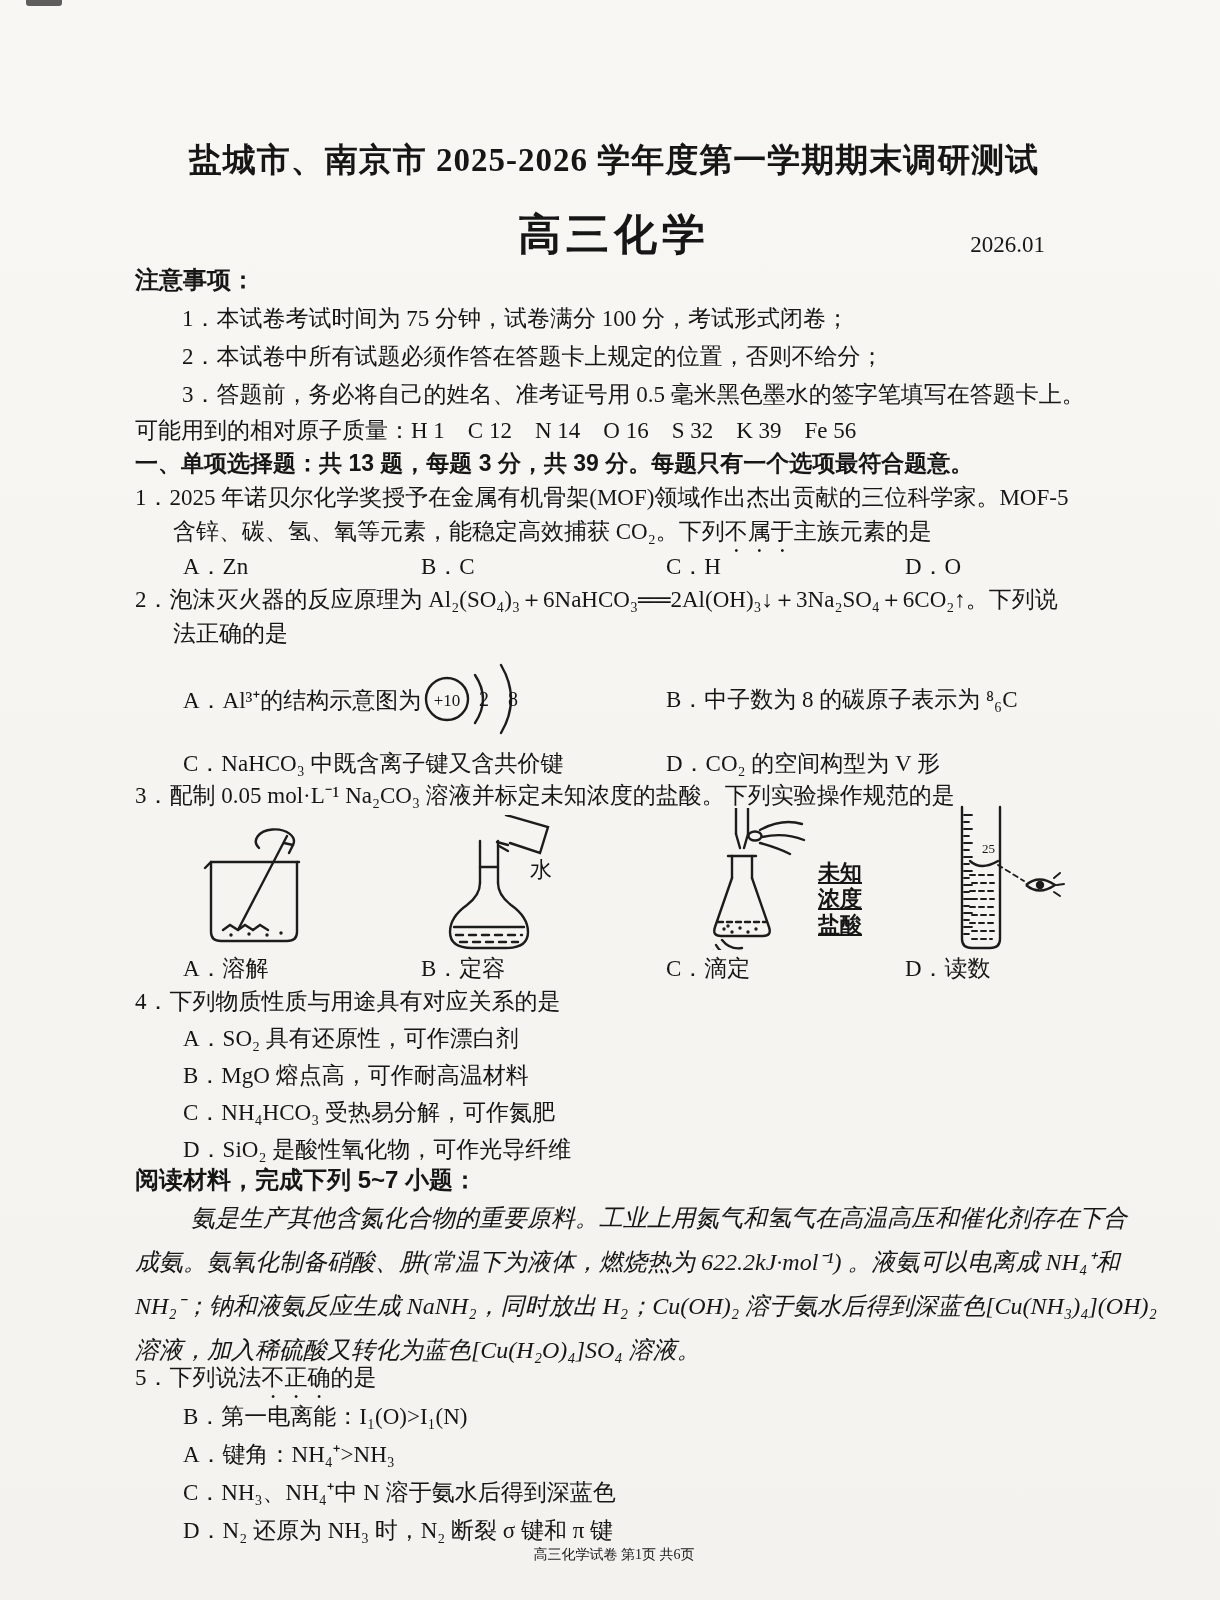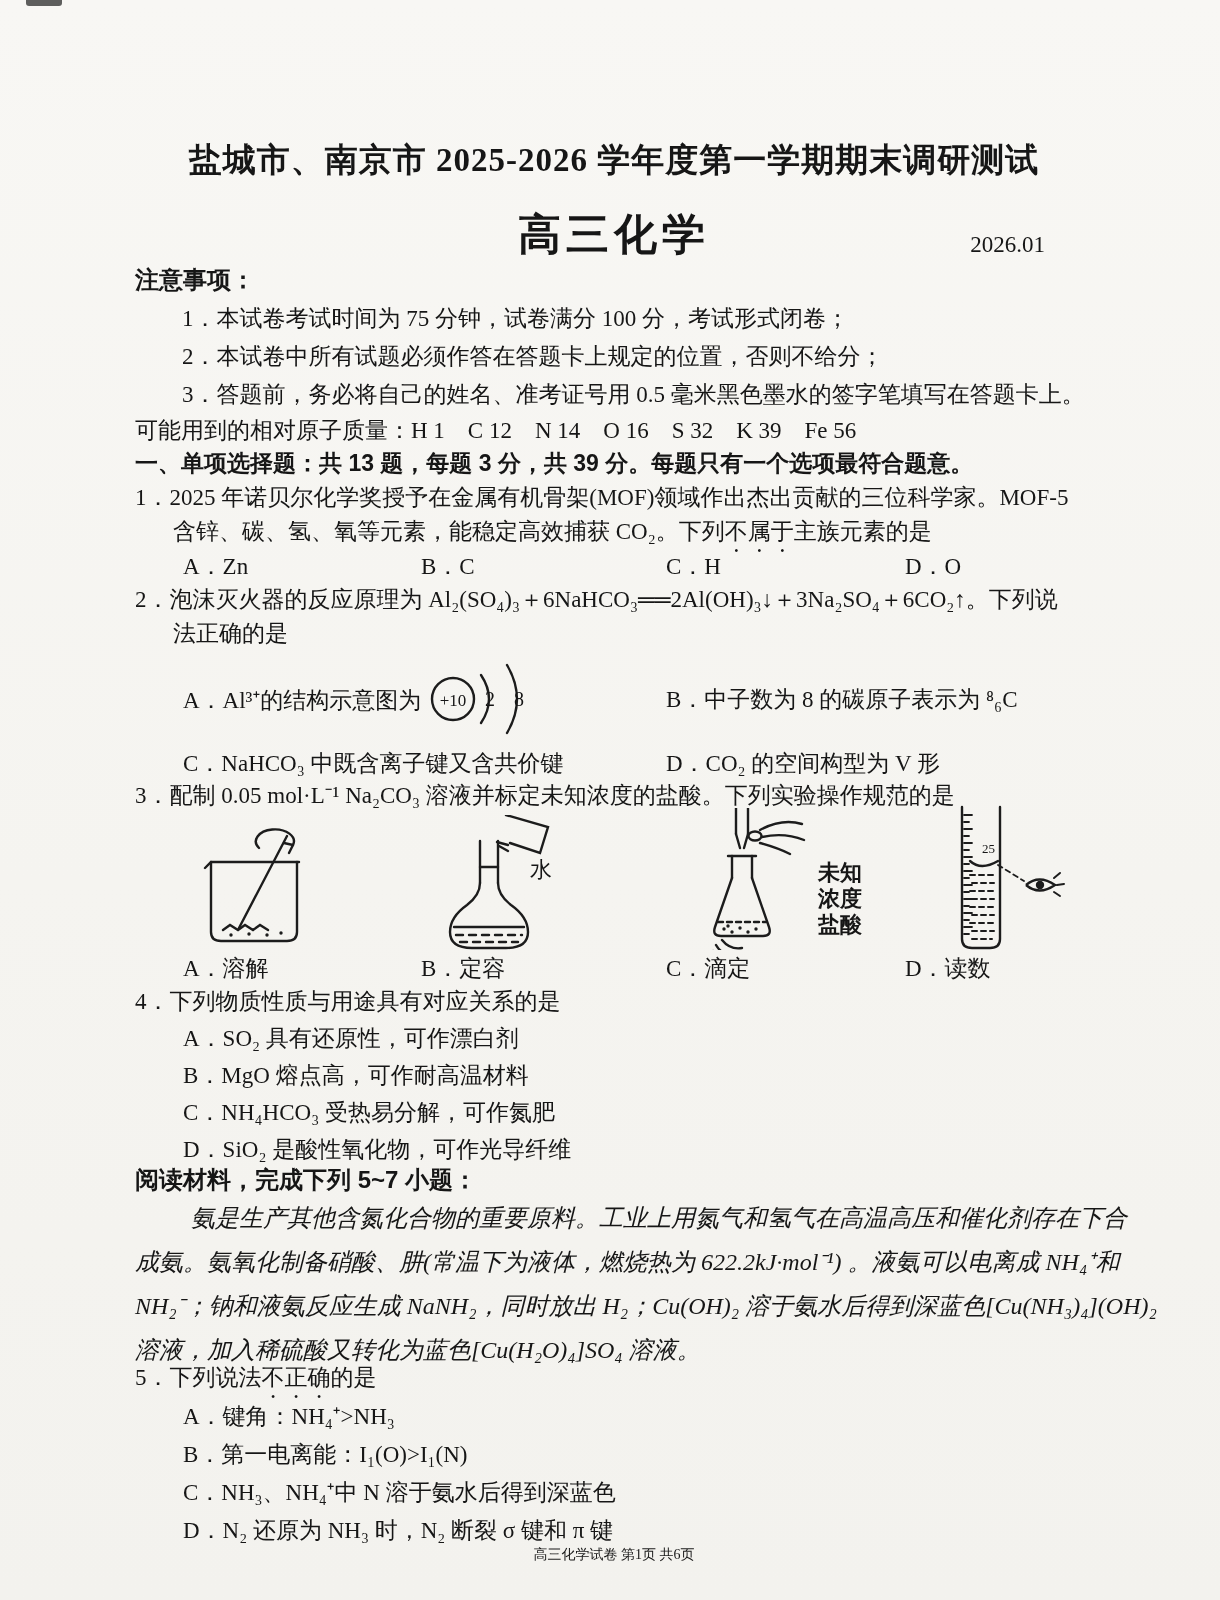--- a/index.html
+++ b/index.html
@@ -23,28 +23,28 @@
 
   .q1l1{top:482px;line-height:32px;}
   .q1l2{top:516px;padding-left:38px;line-height:32px;}
   .row4{display:grid;grid-template-columns:238px 245px 239px 1fr;width:100%;box-sizing:border-box;padding-left:48px;font-family:Liberation Serif, serif;}
   .q1opts{top:550px;line-height:34px;}
 
   .q2l1{top:584px;line-height:32px;}
   .q2l2{top:618px;padding-left:38px;line-height:32px;}
   .row2{display:grid;grid-template-columns:483px 1fr;width:100%;box-sizing:border-box;padding-left:48px;}
   .q2ab{top:650px;height:98px;align-items:center;}
-  .q2ab .cellA{display:flex;align-items:center;gap:6px;}
+  .q2ab .cellA{display:flex;align-items:center;}
   .q2cd{top:748px;line-height:32px;}
 
   .q3stem{top:780px;line-height:32px;}
   .figures{top:808px;width:100%;height:142px;}
   .fig{position:absolute;bottom:0;}
   .figA{left:58px;} .figB{left:283px;} .figC{left:545px;display:flex;} .figD{left:793px;}
-  .figC .flask-label{margin-left:6px;margin-top:52px;font-size:22px;line-height:26px;font-weight:600;}
+  .figC .flask-label{margin-left:6px;margin-top:52px;font-size:22px;line-height:26px;font-weight:600;text-decoration:underline;}
   .figC .flask-label span{display:block;}
   .q3labels{top:952px;line-height:34px;}
 
   .q4stem{top:986px;line-height:32px;}
   .optlist div{line-height:37px;padding-left:48px;}
   .q4opts{top:1020px;width:100%;}
 
   .intro{top:1164px;font-family:"Liberation Sans",sans-serif;font-weight:700;font-size:24px;}
   .passage{top:1196px;width:100%;font-style:italic;font-size:24px;}
   .passage div{line-height:44px;}
@@ -228,22 +228,22 @@
       <div>氨是生产其他含氮化合物的重要原料。工业上用氮气和氢气在高温高压和催化剂存在下合</div>
       <div>成氨。氨氧化制备硝酸、肼(常温下为液体，燃烧热为 622.2kJ·mol⁻¹) 。液氨可以电离成 NH₄⁺和</div>
       <div>NH₂⁻；钠和液氨反应生成 NaNH₂，同时放出 H₂；Cu(OH)₂ 溶于氨水后得到深蓝色[Cu(NH₃)₄](OH)₂</div>
       <div>溶液，加入稀硫酸又转化为蓝色[Cu(H₂O)₄]SO₄ 溶液。</div>
     </div>
 
     <div class="blk q5stem">
       <span>5．下列说法</span><span class="em">不正确</span><span>的是</span>
     </div>
     <div class="blk optlist q5opts">
+      <div>B．第一电离能：I₁(O)&gt;I₁(N)</div>
       <div>A．键角：NH₄⁺&gt;NH₃</div>
-      <div>B．第一电离能：I₁(O)&gt;I₁(N)</div>
       <div>C．NH₃、NH₄⁺中 N 溶于氨水后得到深蓝色</div>
       <div>D．N₂ 还原为 NH₃ 时，N₂ 断裂 σ 键和 π 键</div>
     </div>
 
     <div class="blk footer">高三化学试卷 第1页 共6页</div>
 
   </div>
 </div>
 
 </body></html>

